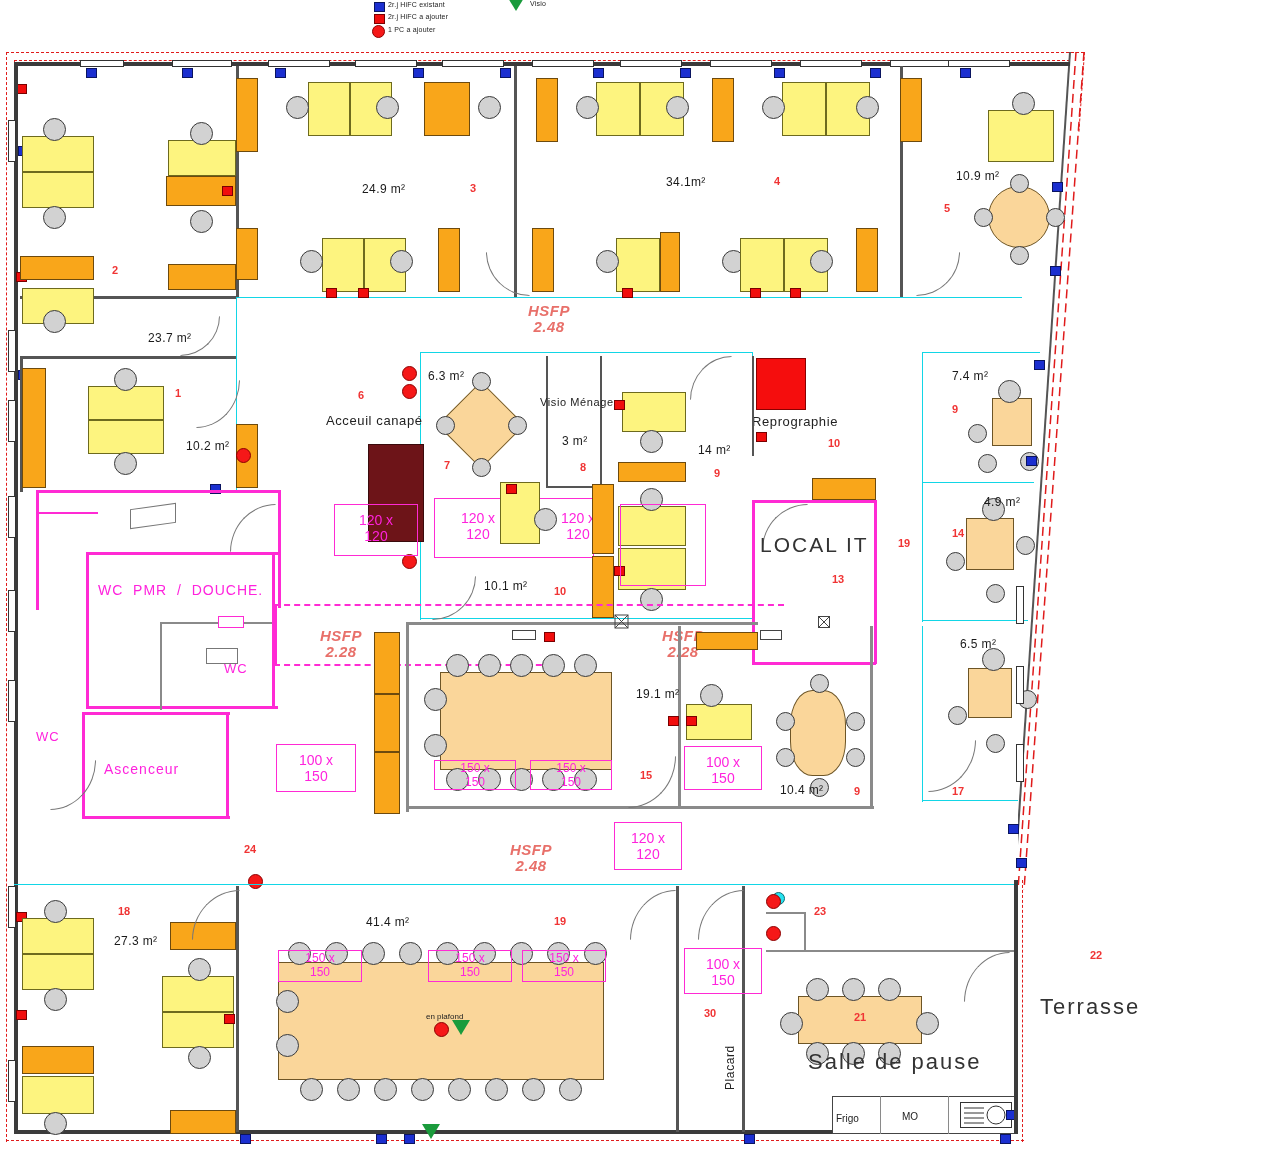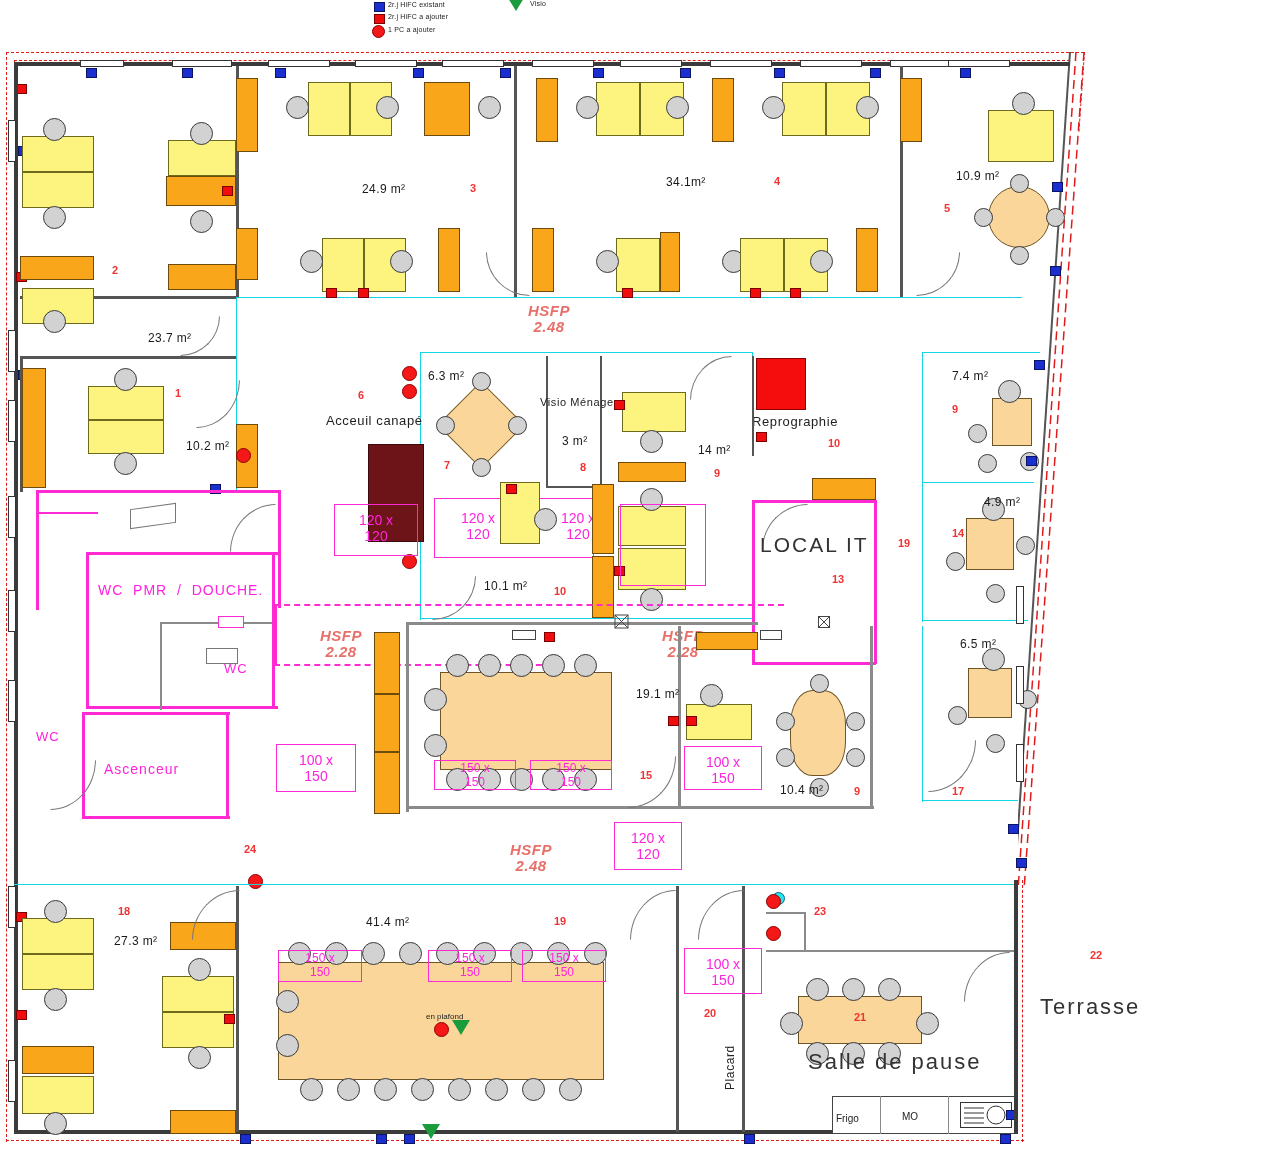--- a/index.html
+++ b/index.html
@@ -537,21 +537,21 @@
   <div class="txt room-num" style="left:554px;top:916px;">19</div>
   <div class="txt tiny-lbl" style="left:426px;top:1013px;">en plafond</div>
   <div class="dot-red" style="left:434px;top:1022px;"></div>
   <div class="tri-green" style="left:452px;top:1020px;"></div>
 
   <div class="abs door" style="left:630px;top:890px;width:46px;height:50px;border-right-color:transparent;border-bottom-color:transparent;border-left-color:transparent;border-top:1.1px solid #777;border-left:1.1px solid #777;border-radius:100% 0 0 0;"></div>
   <div class="abs door" style="left:698px;top:890px;width:46px;height:50px;border-right-color:transparent;border-bottom-color:transparent;border-left-color:transparent;border-top:1.1px solid #777;border-left:1.1px solid #777;border-radius:100% 0 0 0;"></div>
 
   <div class="abs mag-box" style="left:684px;top:948px;width:78px;height:46px;"></div>
   <div class="txt magenta-dim" style="left:688px;top:956px;width:70px;"><span>100 x</span><br><span>150</span></div>
-  <div class="txt room-num" style="left:704px;top:1008px;">20</div>
+  <div class="txt room-num" style="left:704px;top:1008px;">30</div>
   <div class="txt blk-lbl rot90" style="left:724px;top:1090px;font-size:12px;">Placard</div>
 
   <div class="sq-cyan" style="left:772px;top:892px;"></div>
   <div class="dot-red" style="left:766px;top:894px;"></div>
   <div class="dot-red" style="left:766px;top:926px;"></div>
   <div class="abs wall-gray" style="left:766px;top:912px;width:40px;height:2px;"></div>
   <div class="abs wall-gray" style="left:804px;top:912px;width:2px;height:38px;"></div>
   <div class="txt room-num" style="left:814px;top:906px;">23</div>
 
   <div class="abs wall-gray" style="left:766px;top:950px;width:250px;height:2px;"></div>

